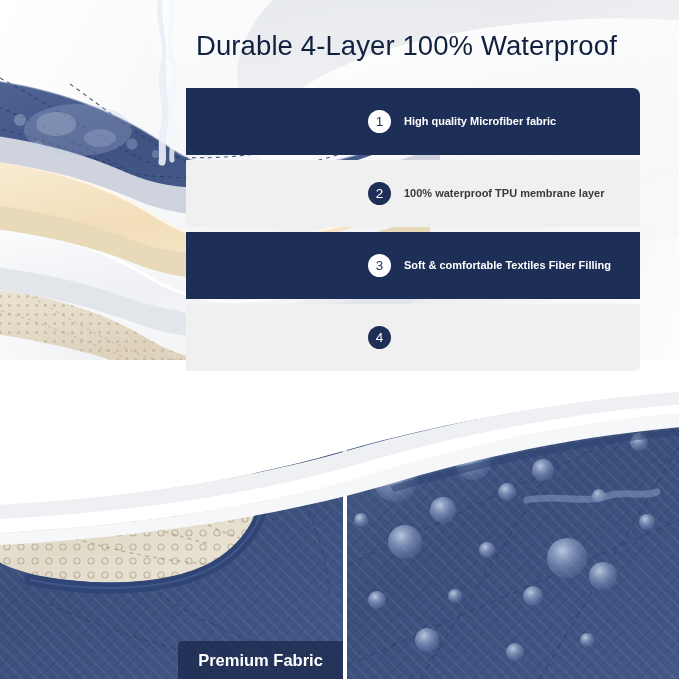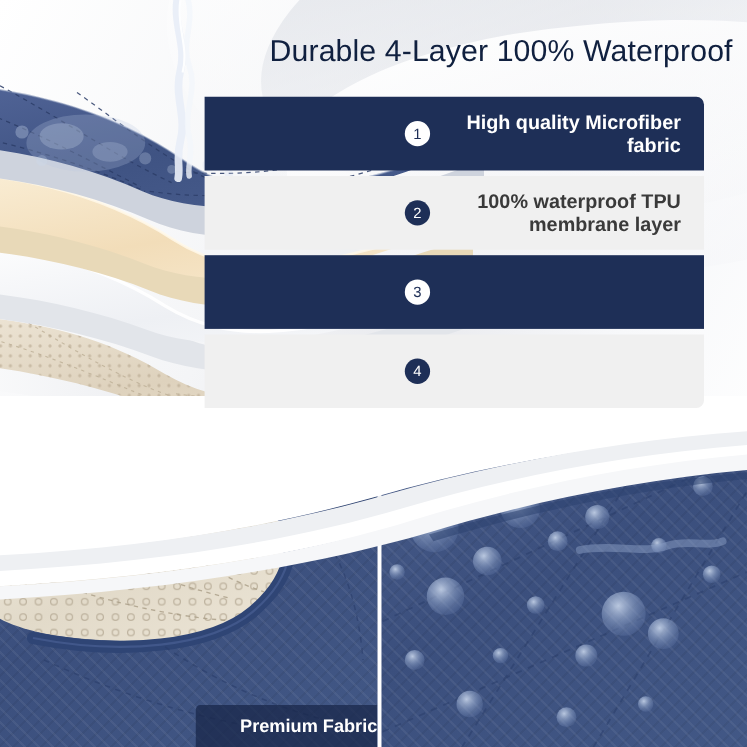--- a/index.html
+++ b/index.html
@@ -48,21 +48,21 @@
     background: linear-gradient(170deg, rgba(255,255,255,.98), rgba(240,241,245,.35));
     border-radius: 46% 54% 50% 50%;
     transform: rotate(-5deg);
   }
 
   
   .title {
     position: absolute;
     left: 196px; top: 30px;
     width: 470px;
-    text-align: right;
+    text-align: left;
     font-size: 27.5px;
     font-weight: 400;
     color: #10203f;
     letter-spacing: .1px;
     white-space: nowrap;
     z-index: 24;
   }
 
   
   .layers {
@@ -120,21 +120,21 @@
     align-items: center;
     justify-content: center;
     font-size: 13.5px;
     font-weight: 400;
     line-height: 1;
   }
   .band.dark .badge { background: #ffffff; color: #1e2f57; }
   .band.light .badge { background: #1e2f57; color: #ffffff; }
 
   .band-text {
-    font-size: 18px;
+    font-size: 11px;
     line-height: 1.12;
     max-width: 215px;
     text-align: right;
   }
   .band.dark .band-text { font-weight: 700; }
   .band.light .band-text { font-weight: 700; }
 
   
   .bottom {
     position: absolute;
@@ -185,21 +185,21 @@
     align-items: center;
     background: rgba(24,38,72,.72);
     color: #ffffff;
     font-size: 16.5px;
     font-weight: 700;
     z-index: 20;
   }
   .cap-left {
     left: 178px;
     width: 165px;
-    justify-content: flex-end;
+    justify-content: center;
     border-radius: 4px 0 0 0;
   }
 </style>
 </head>
 <body>
 
 <div id="stage">
 
   <div class="top-bg">
     <div class="swoosh-a"></div>
@@ -424,20 +424,21 @@
       <span class="band-text">High quality Microfiber fabric</span>
     </div>
 
     <div class="band light b2">
       <span class="badge">2</span>
       <span class="band-text">100% waterproof TPU membrane layer</span>
     </div>
 
     <div class="band dark b3">
       <span class="badge">3</span>
+      <span class="band-text">Soft &amp; comfortable Textiles Fiber Filling</span>
     </div>
 
     <div class="band light b4">
       <span class="badge">4</span>
     </div>
   </div>
 
   <div class="title">Durable 4-Layer 100% Waterproof</div>
 
 </div>

